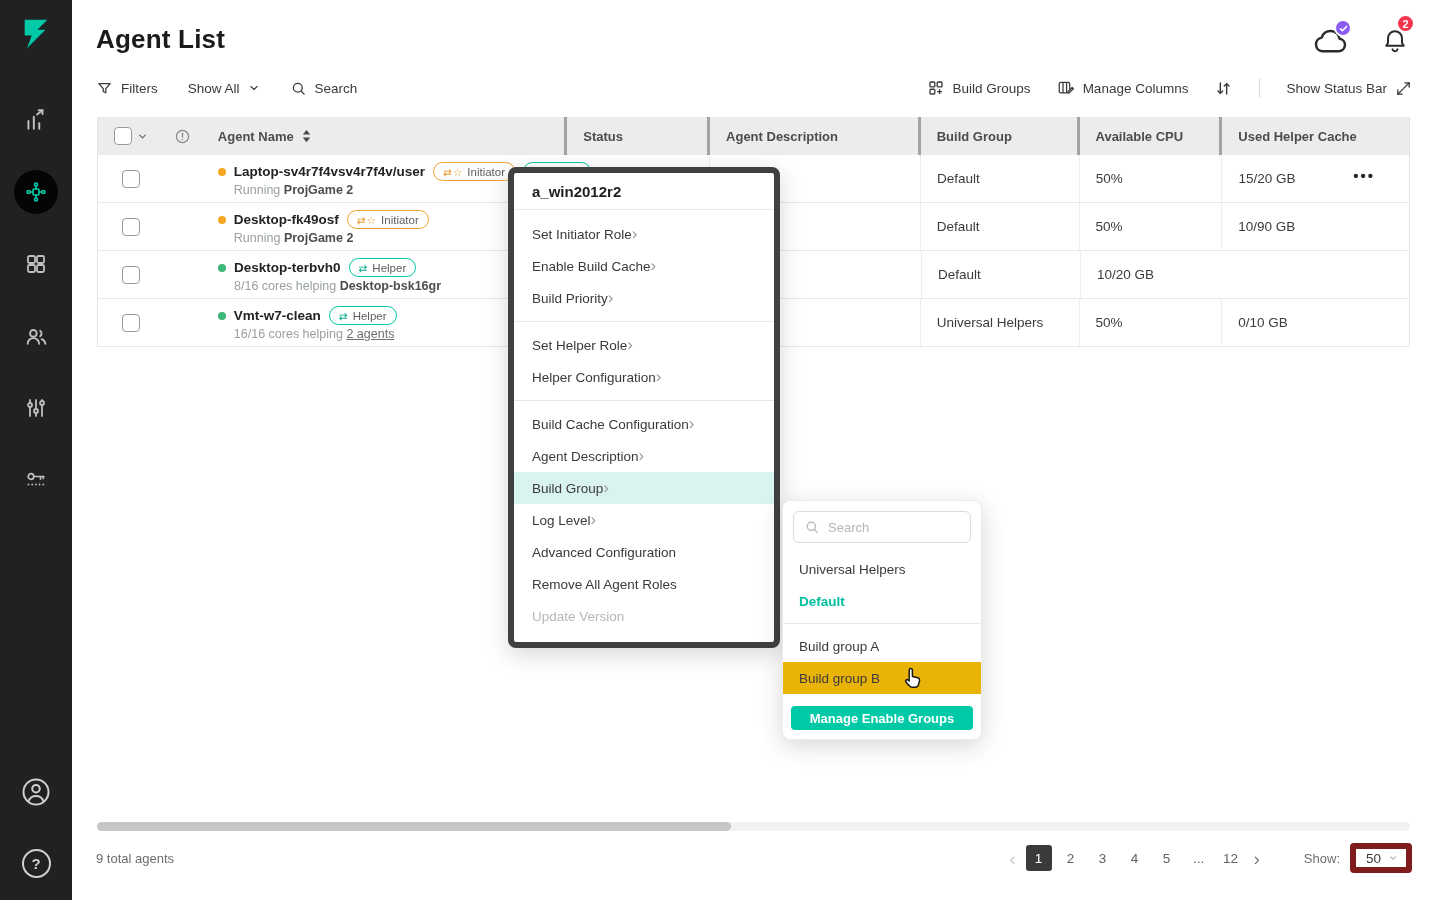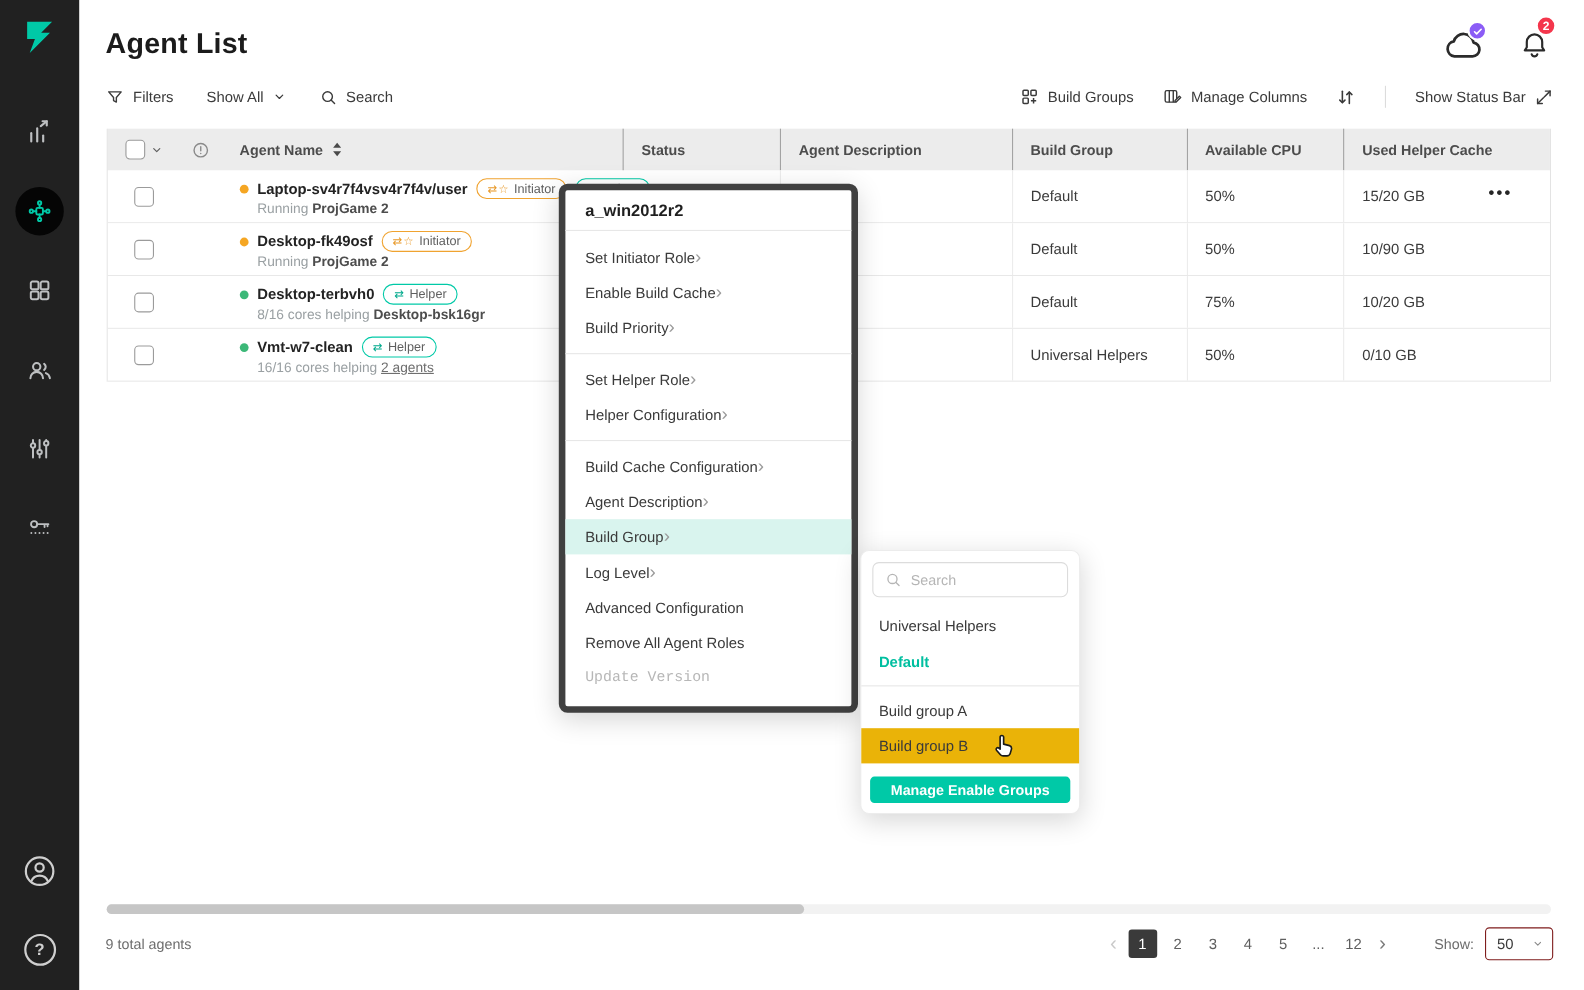--- a/index.html
+++ b/index.html
@@ -37,21 +37,21 @@
   .tb-btn { display:flex; align-items:center; gap:8px; font-size:13.5px; color:#3a3a3a; cursor:pointer; white-space:nowrap; }
   .tb-gap { margin-left:30px; }
   .tb-right { margin-left:auto; display:flex; align-items:center; gap:26px; }
   .tb-sep { width:1px; height:20px; background:#dcdcdc; }
   .tb-icon { color:#3a3a3a; display:flex; }
 
   
   .table { position:absolute; left:97px; top:117px; width:1313px; border-left:1px solid #e3e3e3; border-right:1px solid #e3e3e3; }
   .thead { display:flex; height:38px; background:#ECECEC; align-items:center; }
   .th { height:38px; display:flex; align-items:center; padding-left:16px; font-size:13px; font-weight:700; color:#4c4c4c; }
-  .th.bordered { border-right:1px solid #a3a3a3; }
+  .th.bordered { border-right:3px solid #a3a3a3; }
   .tr { display:flex; height:48px; border-bottom:1px solid #e8e8e8; position:relative; align-items:stretch; background:#fff; }
   .td { display:flex; align-items:center; padding-left:16px; font-size:13.5px; color:#3b3b3b; }
   .td.bordered { border-right:1px solid #ececec; }
   .col-check { width:66px; justify-content:center; padding-left:0; }
   .col-alert { width:38px; justify-content:center; padding-left:0; color:#8a8a8a; }
   .col-name  { width:366px; }
   .col-status{ width:143px; }
   .col-desc  { width:211px; }
   .col-group { width:159px; }
   .col-cpu   { width:143px; }
@@ -79,21 +79,21 @@
 
   
   .context-menu { position:absolute; left:508px; top:167px; width:272px; background:#fff; border:6px solid #404040;
     border-radius:8px; box-shadow:0 6px 24px rgba(0,0,0,.16); z-index:10; padding-bottom:10px; }
   .cm-title { height:37px; display:flex; align-items:center; padding:0 18px; font-size:15px; font-weight:700;
     color:#1f1f1f; border-bottom:1px solid #e7e7e7; }
   .menu-items { padding-top:8px; }
   .menu-item { height:32px; display:flex; align-items:center; padding:0 18px;
     font-size:13.5px; color:#3a3a3a; cursor:pointer; }
   .menu-item.selected { background:#D9F4EE; }
-  .menu-item.disabled { color:#b7b7b7; cursor:default;font-family:Liberation Mono, monospace; }
+  .menu-item.disabled { color:#b7b7b7; cursor:default; }
   .mi-chevron { color:#9b9b9b; font-size:17px; line-height:1; margin-top:-2px; }
   .menu-divider { height:1px; background:#e7e7e7; margin:7px 0; }
   .menu-checkbox { width:18px; height:18px; border-radius:4px; background:#00C9A7; display:flex; align-items:center;
     justify-content:center; cursor:pointer; }
 
   
   .submenu { position:absolute; left:782px; top:500px; width:200px; background:#fff; border:1px solid #ececec;
     border-radius:8px; box-shadow:0 6px 24px rgba(0,0,0,.16); z-index:20; padding:10px 0 9px; }
   .sm-search { margin:0 10px 10px; height:32px; border:1px solid #dcdcdc; border-radius:6px; display:flex;
     align-items:center; padding:0 10px; gap:8px; color:#b5b5b5; }
@@ -113,21 +113,21 @@
   .footer { position:absolute; left:96px; top:842px; width:1316px; height:32px; display:flex; align-items:center;
     font-size:13px; color:#6d6d6d; }
   .pagination { margin-left:auto; display:flex; align-items:center; gap:6px; }
   .page-btn { min-width:26px; height:26px; display:flex; align-items:center; justify-content:center; font-size:13.5px;
     color:#5f5f5f; cursor:pointer; border-radius:3px; }
   .page-btn.active { background:#3a3a3a; color:#fff; }
   .page-ellipsis { cursor:default; }
   .page-chev { font-size:19px; line-height:1; padding:0 4px; cursor:pointer; color:#7a7a7a; }
   .page-chev.disabled { color:#c9c9c9; cursor:default; }
   .show-group { margin-left:40px; display:flex; align-items:center; gap:10px; }
-  .show-select { width:62px; height:30px; border:1px solid #7f1d1d; border-radius:4px; display:flex; align-items:center;
+  .show-select { width:62px; height:30px; border:6px solid #7f1d1d; border-radius:4px; display:flex; align-items:center;
     justify-content:space-between; padding:0 8px 0 10px; font-size:13.5px; color:#3a3a3a; cursor:pointer; }
   svg { display:block; }
 </style>
 </head>
 <body>
 
 <div class="app">
 
   <aside class="sidebar">
     <div class="logo">
@@ -438,21 +438,20 @@
             <span>Helper</span>
           </span>
         </div>
         <div class="sub-line">
           <span>8/16 cores helping </span><span class="sub-bold">Desktop-bsk16gr</span>
         </div>
       </div>
       <div class="td col-status bordered"></div>
       <div class="td col-desc bordered"></div>
       <div class="td col-group bordered">Default</div>
-      <div class="td col-cpu bordered">75%</div>
       <div class="td col-cache">10/20 GB</div>
     </div>
 
     <div class="tr">
       <div class="td col-check">
           <span class="checkbox"></span>
         </div>
       <div class="td col-alert"></div>
       <div class="td col-name name-cell">
         <div class="name-line">

